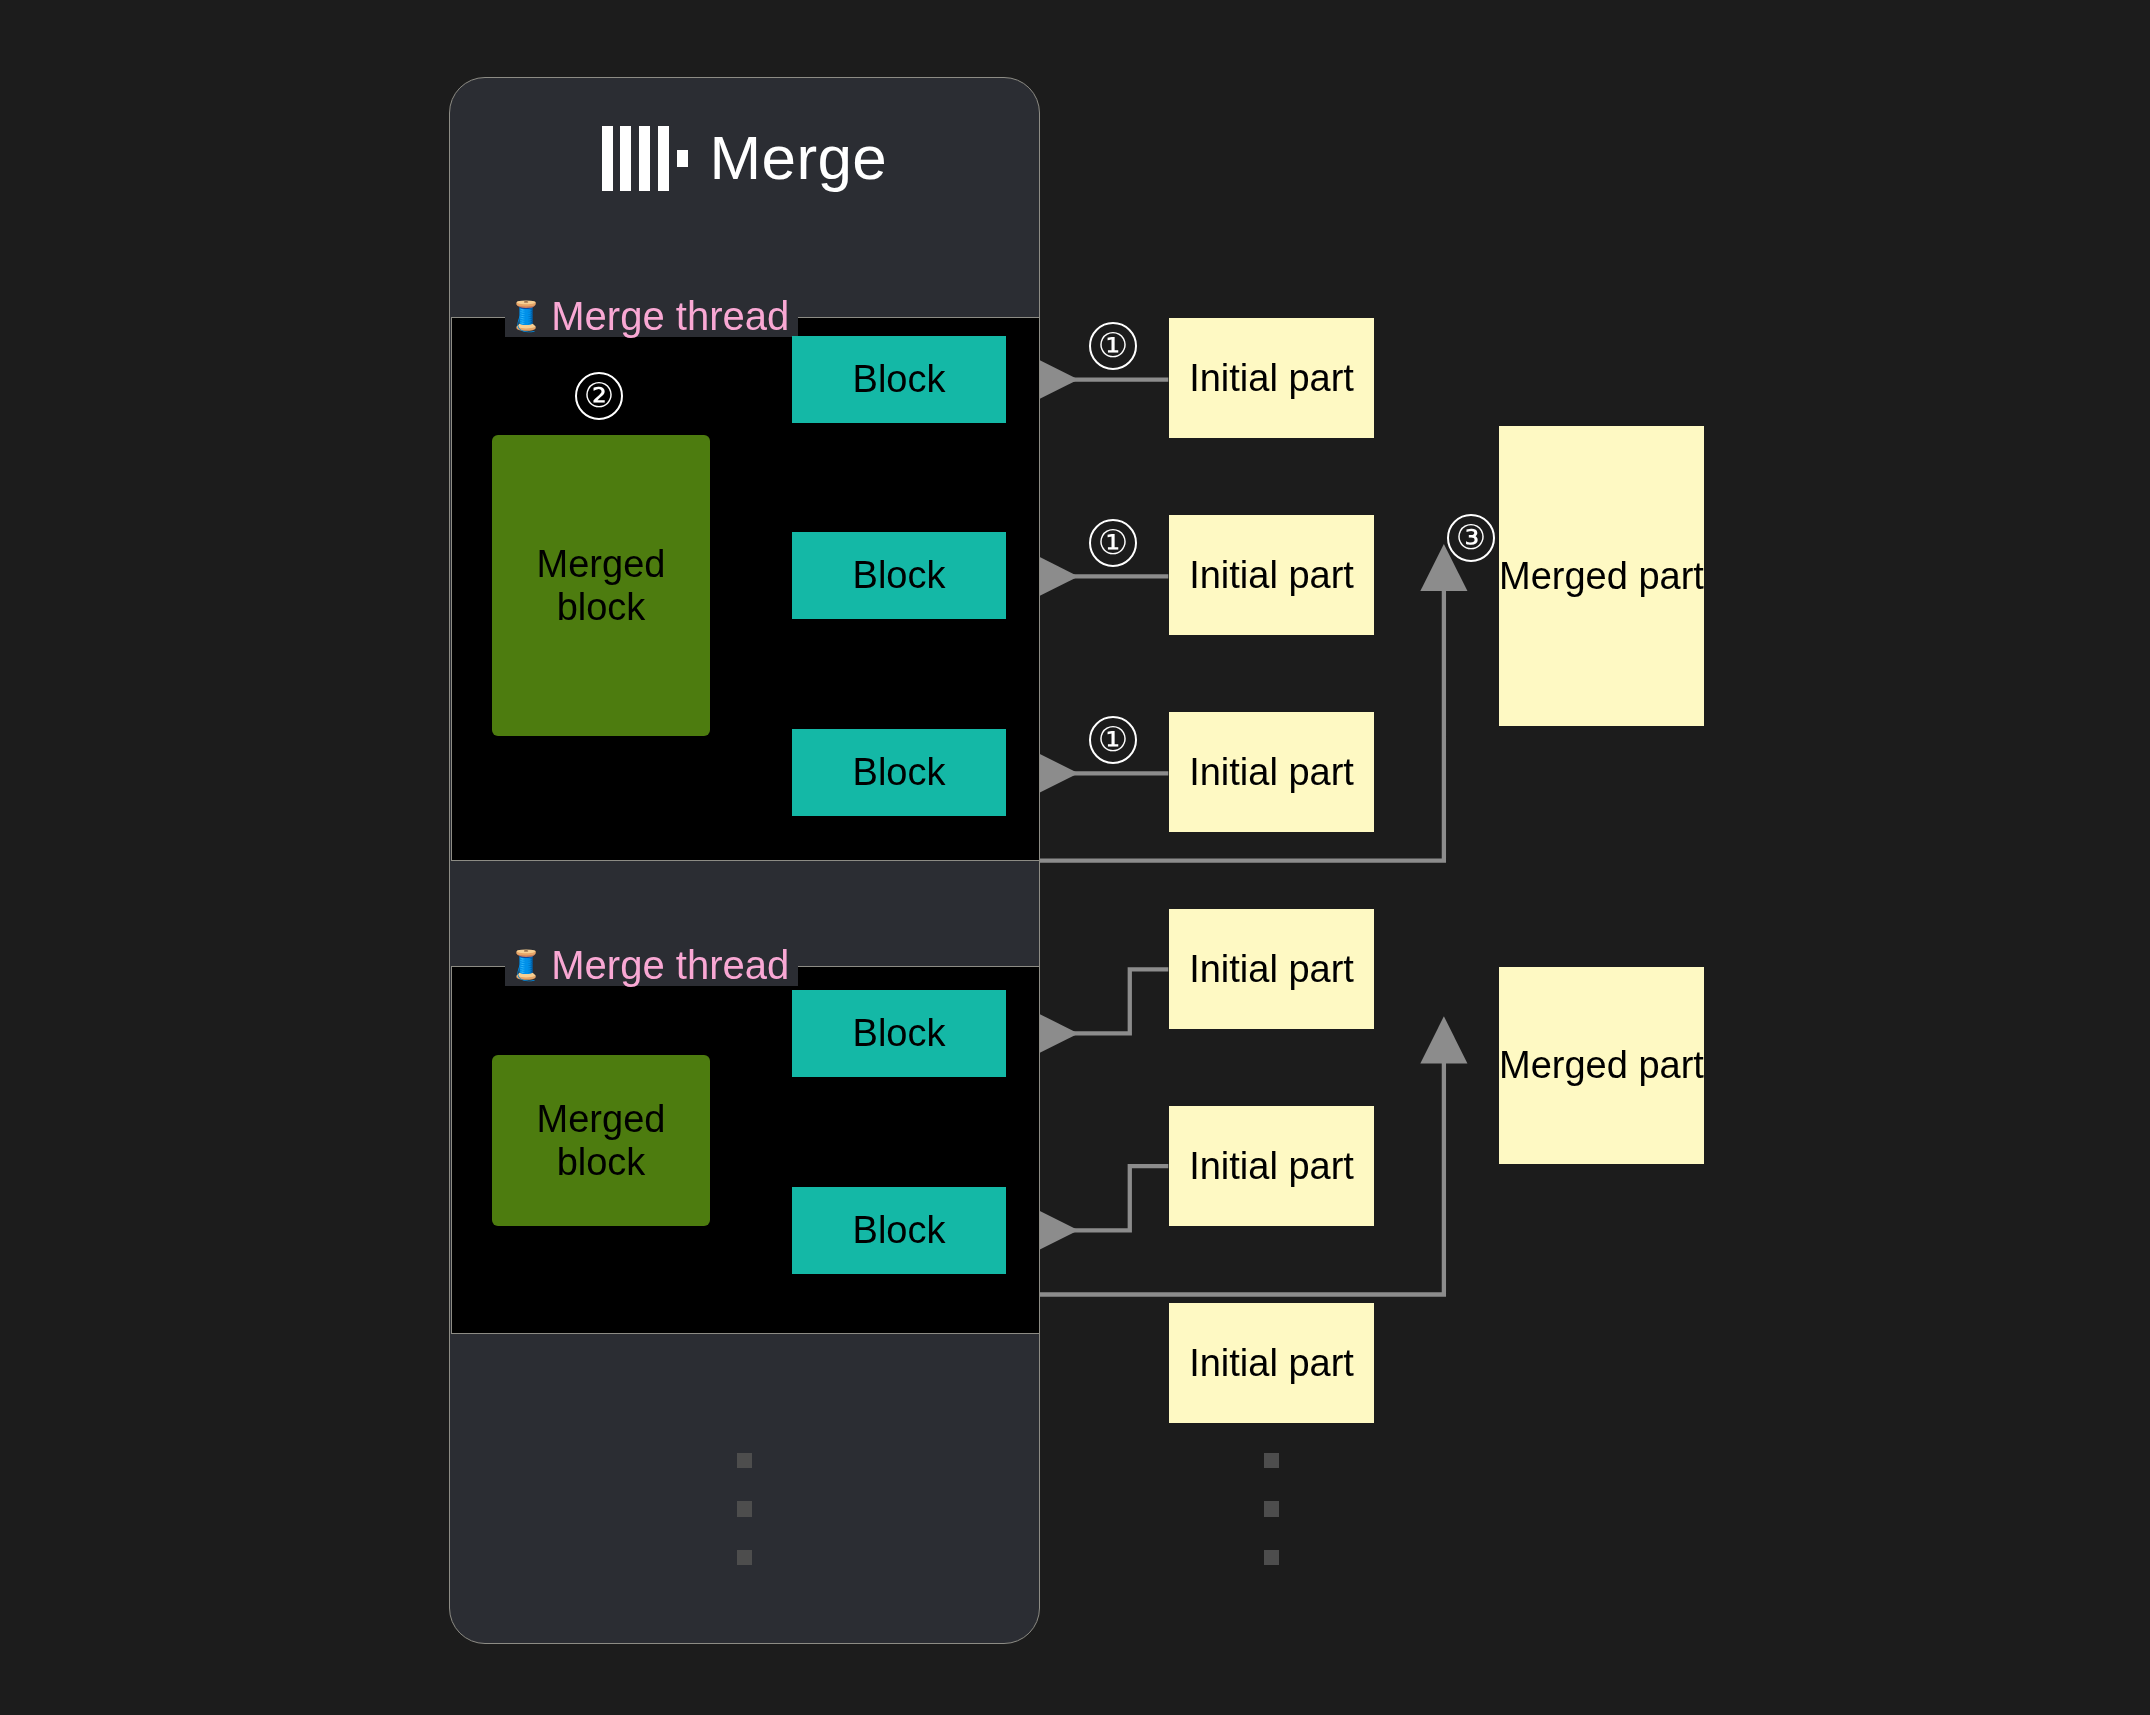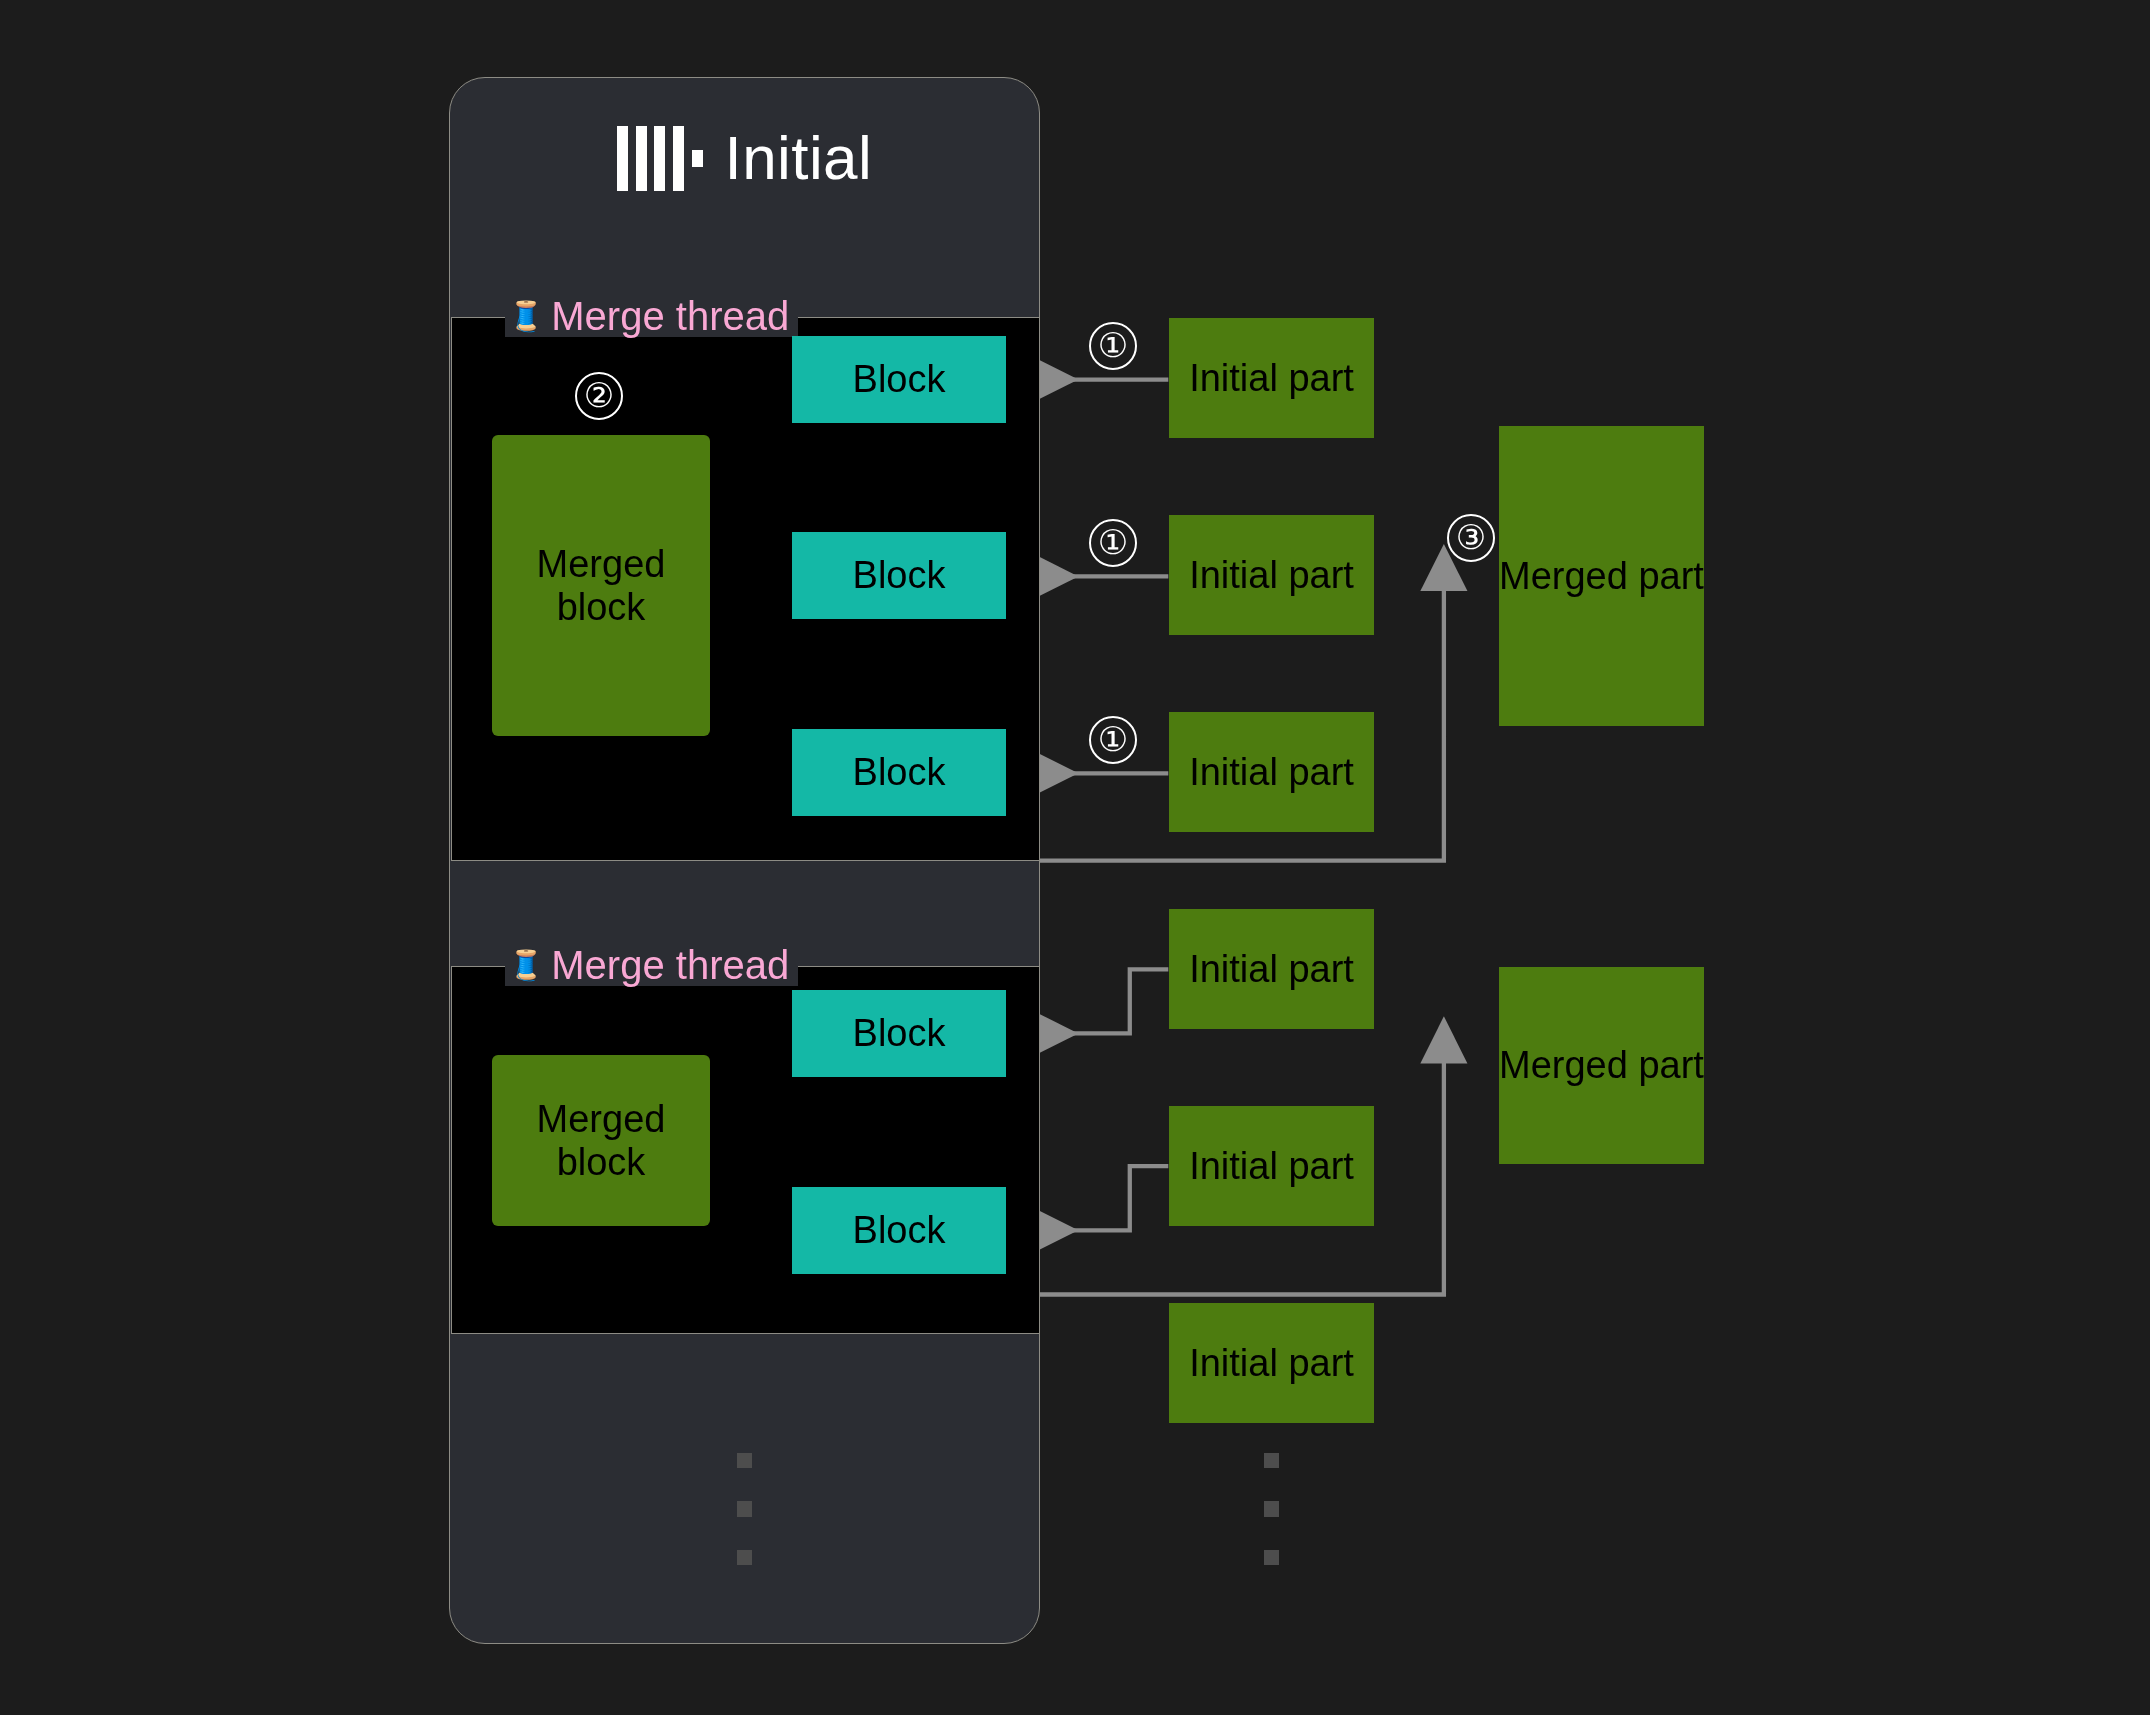--- a/index.html
+++ b/index.html
@@ -106,21 +106,21 @@
     align-items: center;
     justify-content: center;
     text-align: center;
     color: #000000;
     font-size: 38px;
     line-height: 1.12;
     font-weight: 400;
   }
   .node.block    { background: #14b8a6; }
   .node.merged   { background: #4d7c0f; border-radius: 6px; }
-  .node.part     { background: #4d7c0f; }
+  .node.part     { background: #fef9c3; }
 
   
   .step {
     position: absolute;
     width: 48px; height: 48px;
     border: 2.6px solid #ffffff;
     border-radius: 50%;
     color: #ffffff;
     font-size: 34px;
     display: flex;
@@ -183,21 +183,21 @@
   <div class="server-panel"></div>
 
   <div class="server-title">
     <span class="ch-logo">
       <i class="ch-bar"></i>
         <i class="ch-bar"></i>
         <i class="ch-bar"></i>
         <i class="ch-bar"></i>
         <i class="ch-dot"></i>
     </span>
-    <span class="server-label">Initial</span>
+    <span class="server-label">Merge</span>
   </div>
 
   <div class="thread-box" style="left:451px; top:317px; width:589px; height:544px;"></div>
   <div class="thread-legend" style="left:505px; top:296px;">
     <span class="spool">🧵</span>
     <span class="legend-text">Merge thread</span>
   </div>
 
   <div class="step" style="left:575px; top:372px;">②</div>
 

